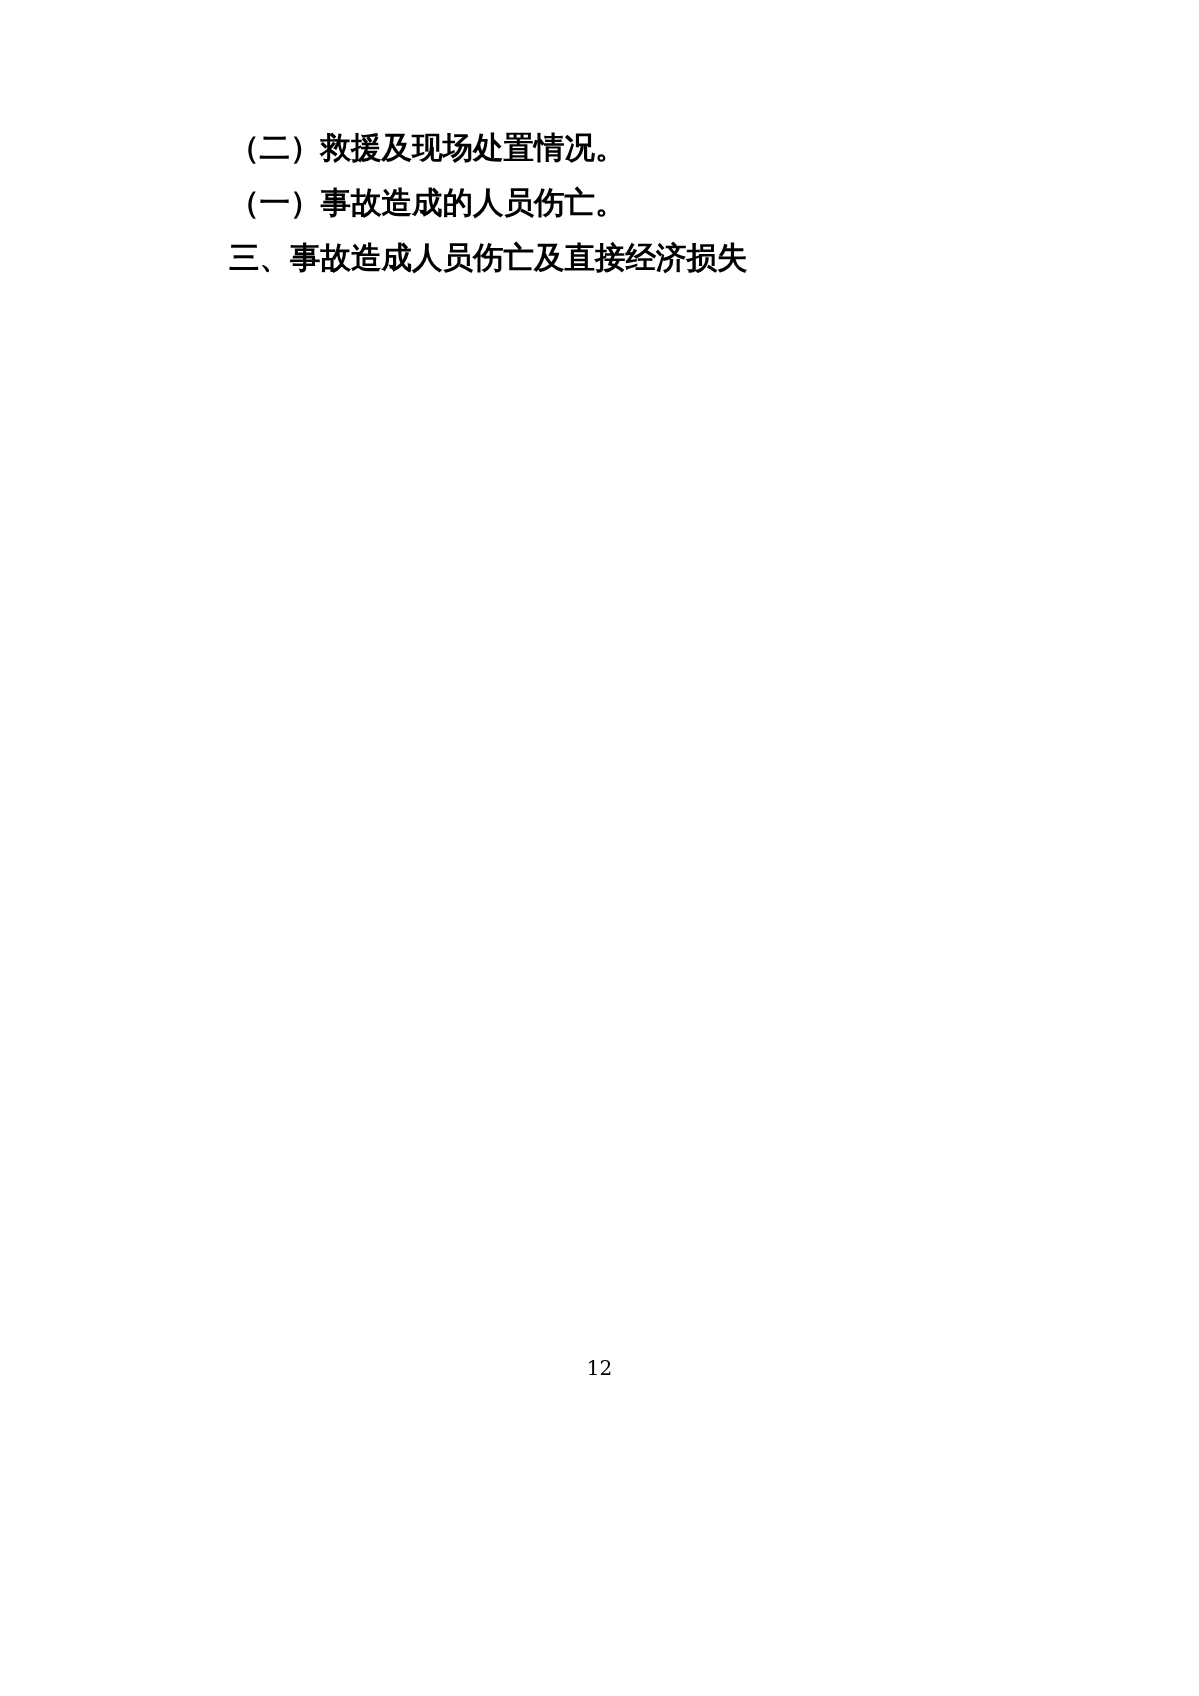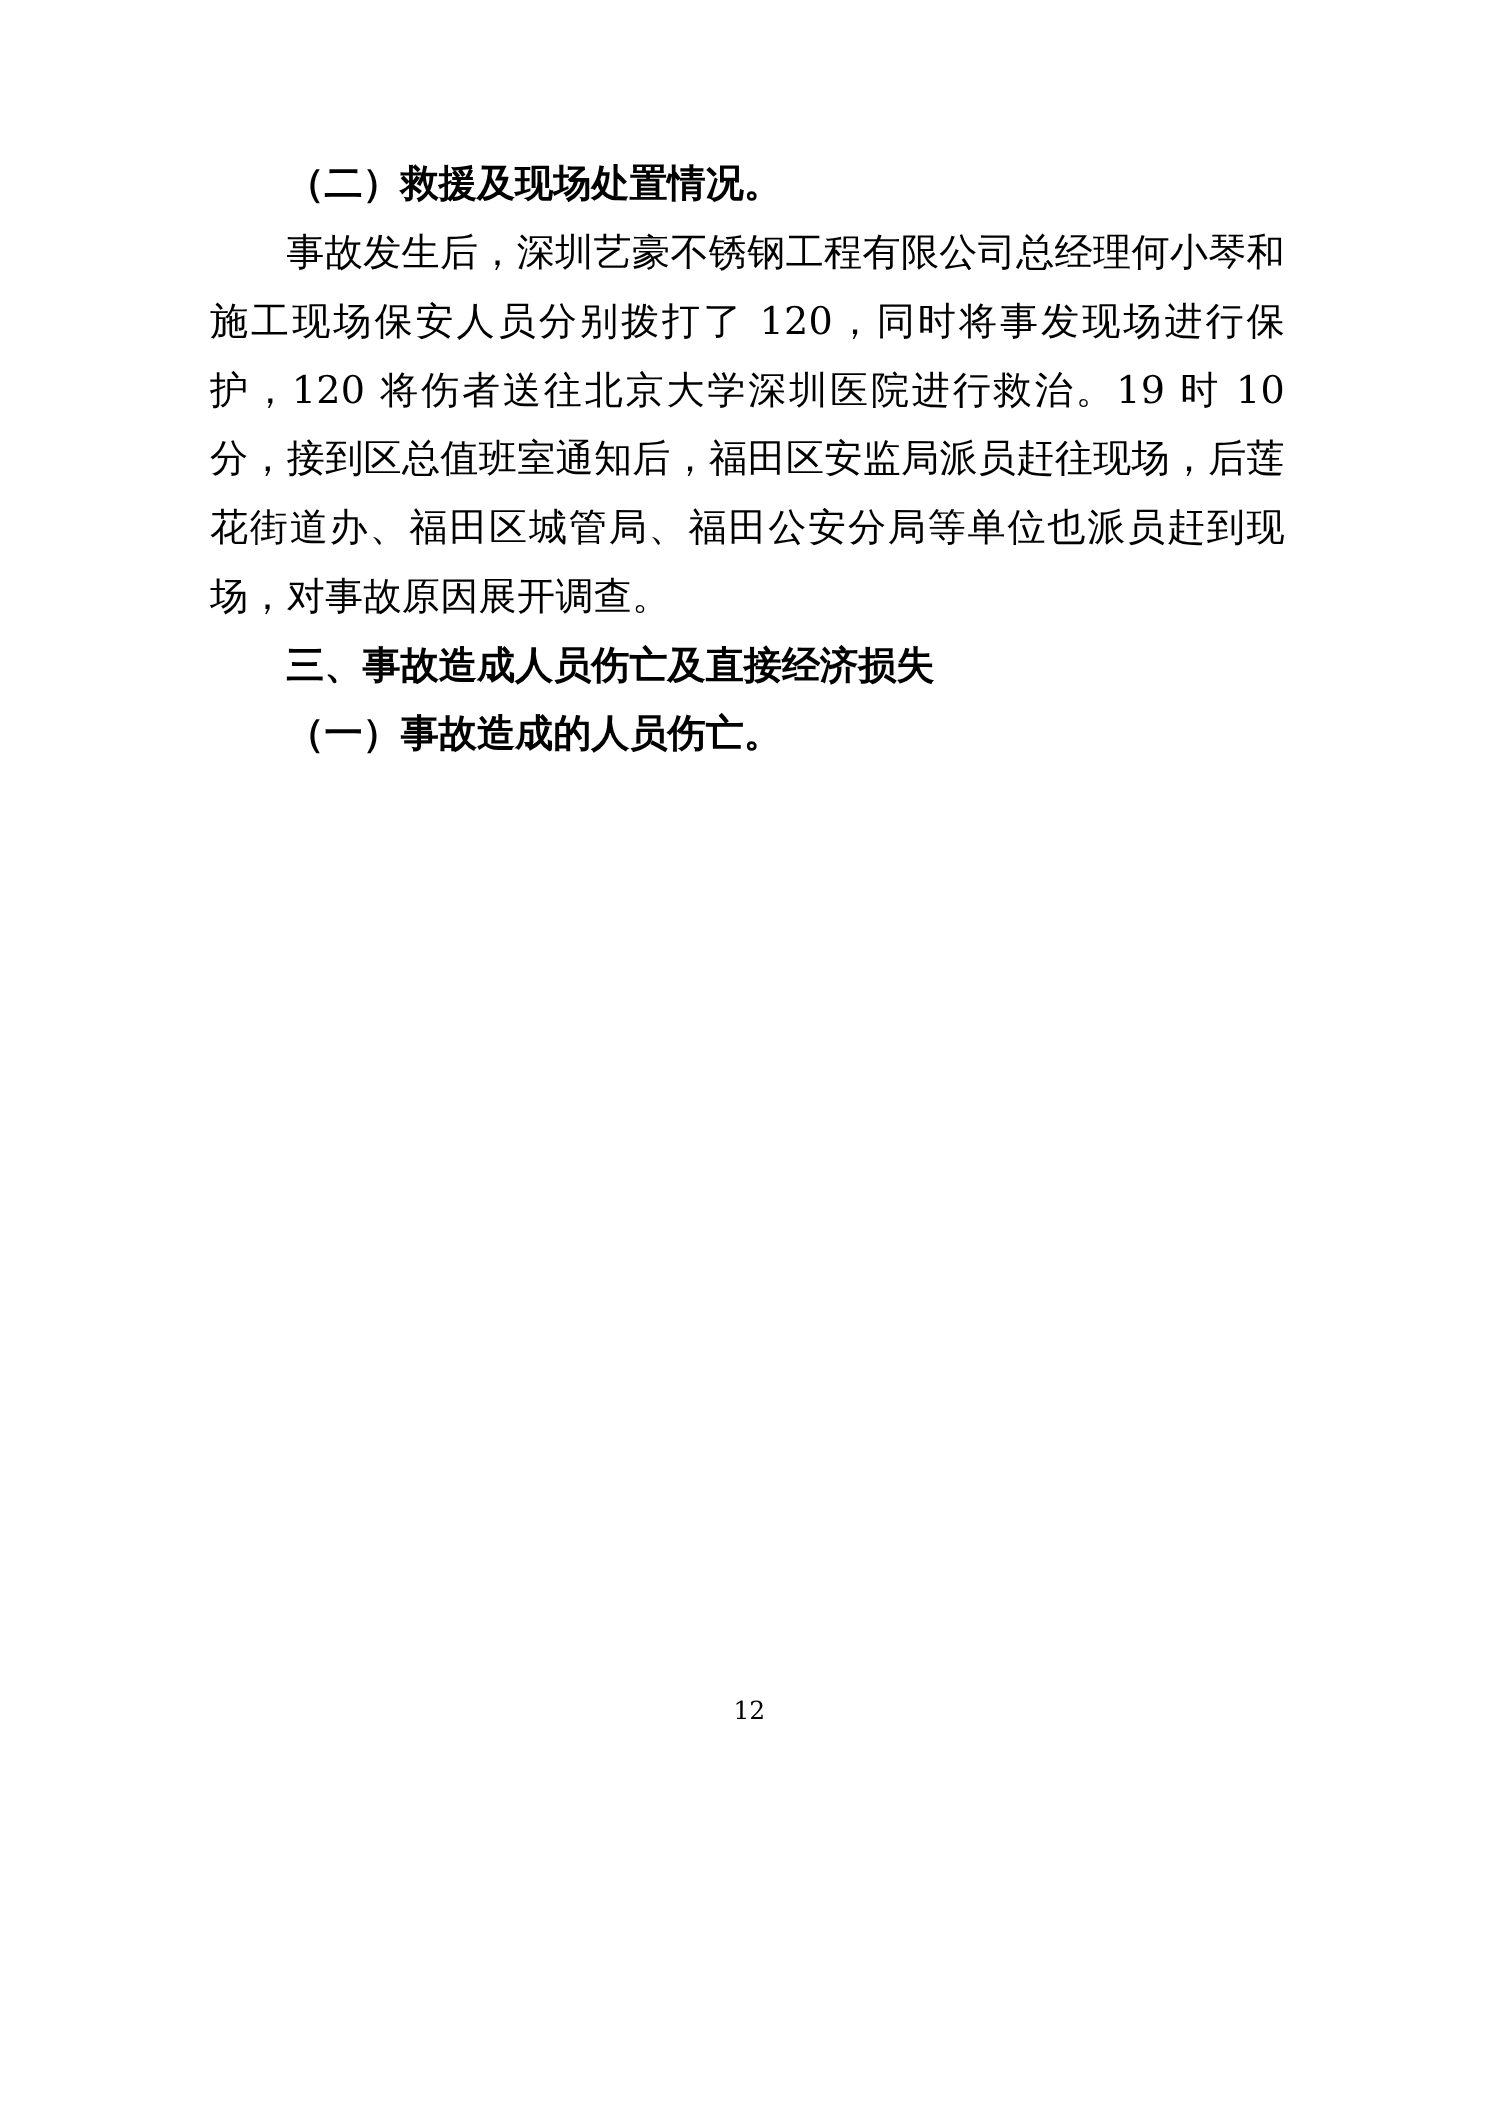--- a/index.html
+++ b/index.html
@@ -60,25 +60,24 @@
   }
 </style>
 </head>
 <body>
 
 <div class="page">
   <div class="content">
 
     <p class="heading">（二）救援及现场处置情况。</p>
 
-    <p class="para">事故发生后，深圳艺豪不锈钢工程有限公司总经理何小琴和施工现场保安人员分别拨打了 120，同时将事发现场进行保护，120 将伤者送往北京大学深圳医院进行救治。19 时 10 分，接到区总值班室通知后，福田区安监局派员赶往现场，后莲花街道办、福田区城管局、福田公安分局等单位也派员赶到现场，对事故原因展开调查。</p>
+
+    <p class="heading-flush">（一）事故造成的人员伤亡。</p>
 
     <p class="heading-flush">三、事故造成人员伤亡及直接经济损失</p>
-
-    <p class="heading-flush">（一）事故造成的人员伤亡。</p>
 
 
 
 
   </div>
 
   <div class="page-number">12</div>
 </div>
 
 </body></html>

